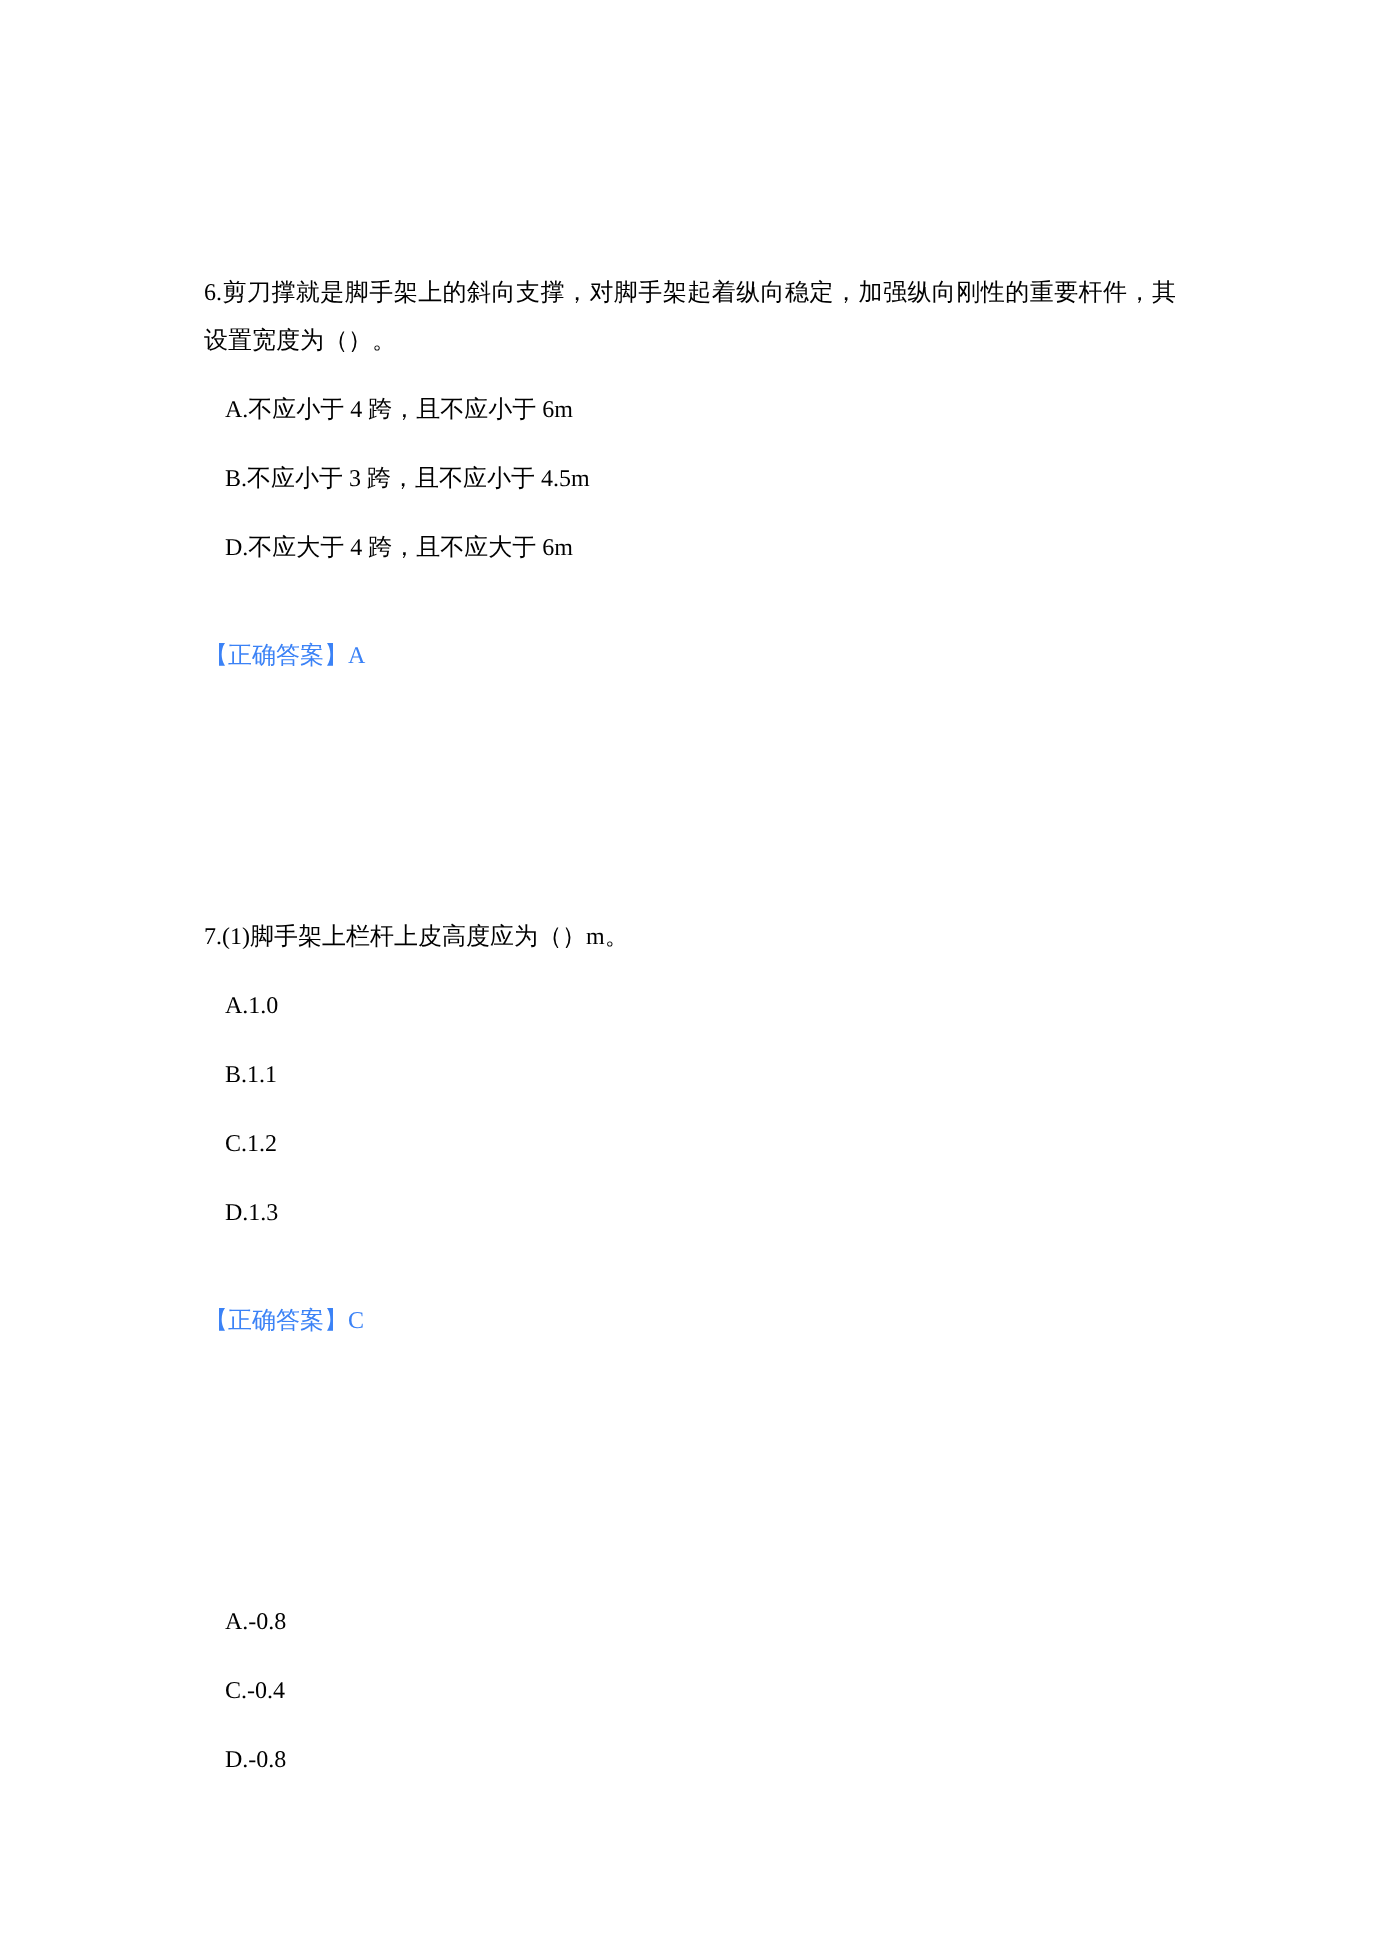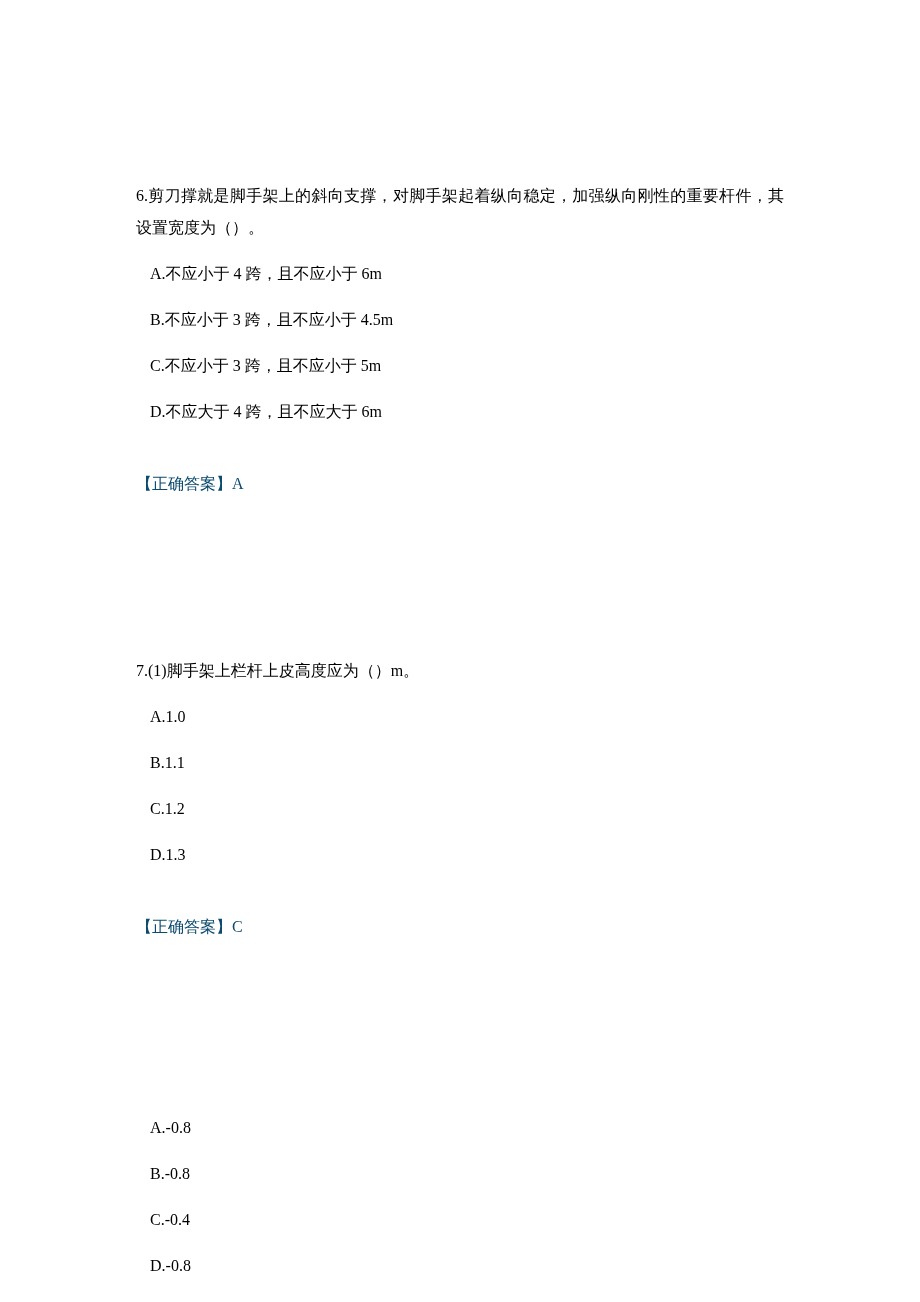--- a/index.html
+++ b/index.html
@@ -20,41 +20,40 @@
     margin-bottom: 60px;
   }
   .question-stem {
     text-align: justify;
     text-justify: inter-ideograph;
   }
   .options p {
     margin: 14px;
   }
   .answer {
-    color: #0c4a6e;
+    color: #3b82f6;
     margin-top: 40px;
   }
   .gap {
     height: 95px;
   }
   p {
     margin: 0;
   }
 </style>
 </head>
 <body>
 
 <div class="page">
 
   <div class="question-block">
     <p class="question-stem">6.剪刀撑就是脚手架上的斜向支撑，对脚手架起着纵向稳定，加强纵向刚性的重要杆件，其设置宽度为（）。</p>
     <div class="options">
       <p>A.不应小于 4 跨，且不应小于 6m</p>
       <p>B.不应小于 3 跨，且不应小于 4.5m</p>
-      <p>C.不应小于 3 跨，且不应小于 5m</p>
       <p>D.不应大于 4 跨，且不应大于 6m</p>
     </div>
     <p class="answer">【正确答案】A</p>
   </div>
 
   <div class="gap"></div>
 
   <div class="question-block">
     <p class="question-stem">7.(1)脚手架上栏杆上皮高度应为（）m。</p>
     <div class="options">
@@ -64,19 +63,18 @@
       <p>D.1.3</p>
     </div>
     <p class="answer">【正确答案】C</p>
   </div>
 
   <div class="gap"></div>
 
   <div class="question-block">
     <div class="options">
       <p>A.-0.8</p>
-      <p>B.-0.8</p>
       <p>C.-0.4</p>
       <p>D.-0.8</p>
     </div>
   </div>
 
 </div>
 
 </body></html>

